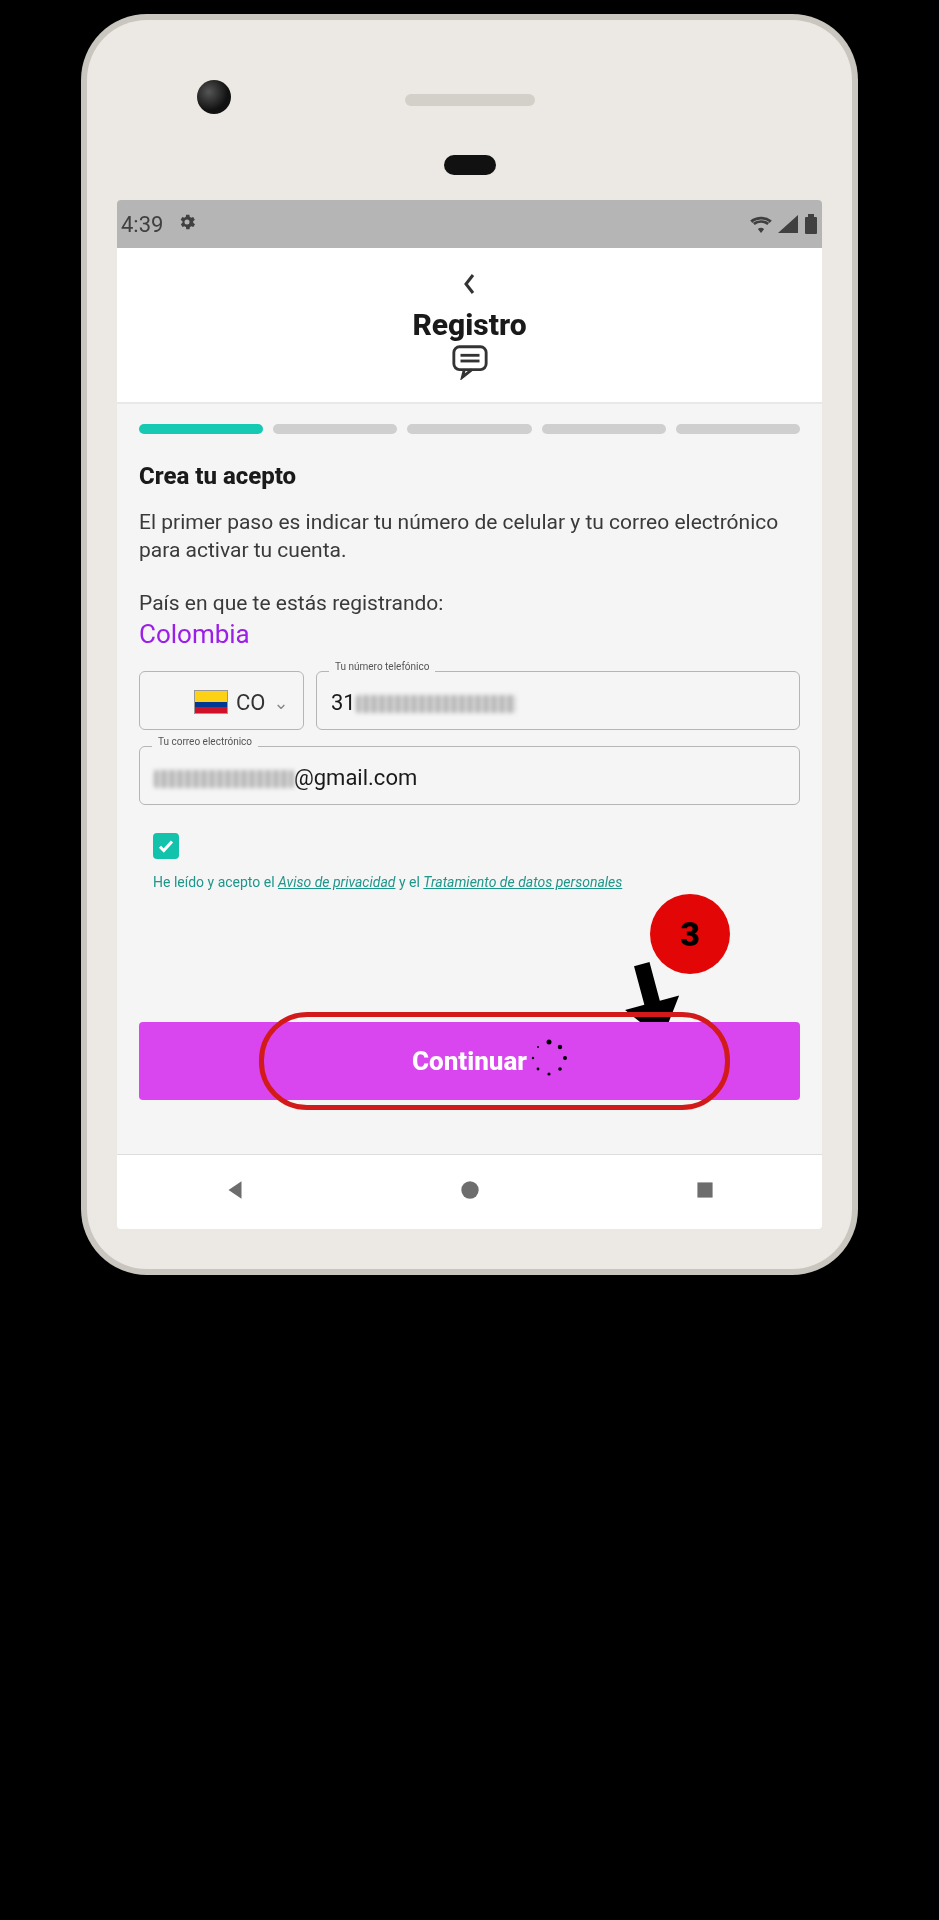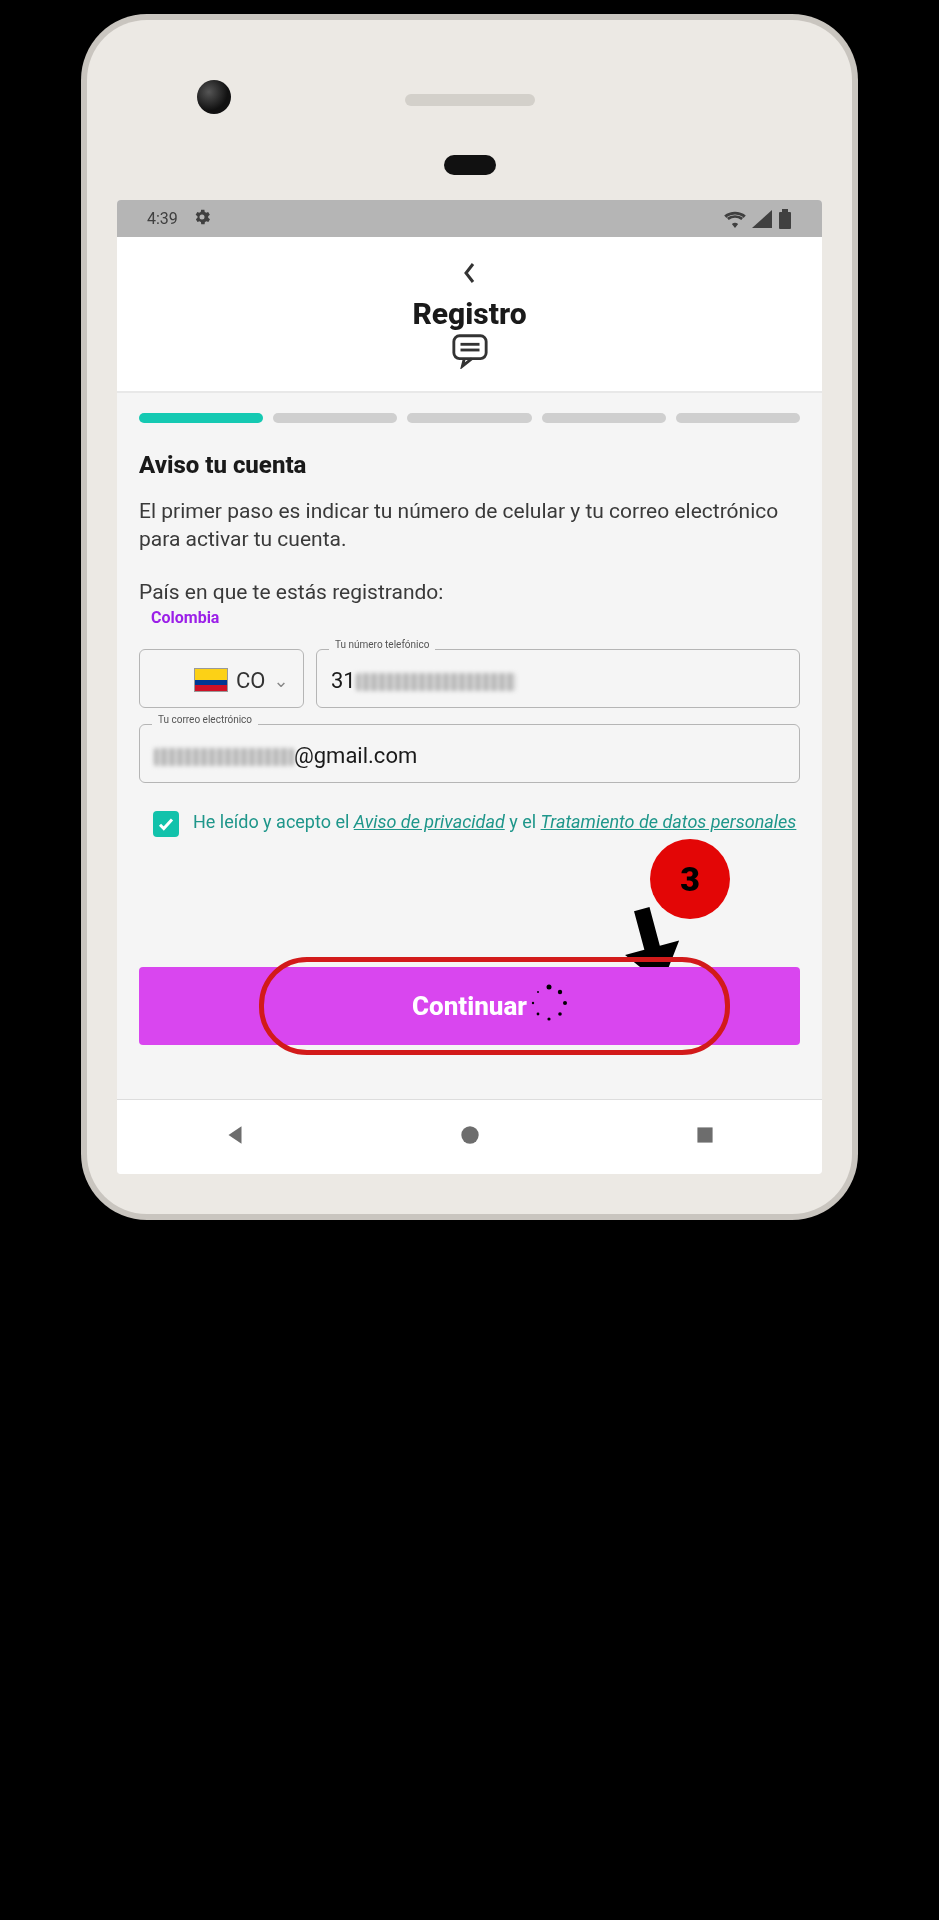--- a/index.html
+++ b/index.html
@@ -45,26 +45,26 @@
   }
   .screen {
     background: #f5f5f5;
     border-radius: 4px;
     overflow: hidden;
     margin-top: 80px;
     position: relative;
   }
   .status-bar {
     background: #b5b5b5;
-    height: 37px;
+    height: 48px;
     display: flex;
     align-items: center;
     justify-content: space-between;
-    padding: 0 30px;
-    font-size: 16px;
+    padding: 0 4px;
+    font-size: 22px;
     color: #404040;
   }
   .status-left { display: flex; align-items: center; gap: 14px; }
   .status-right { display: flex; align-items: center; gap: 6px; }
   .gear-icon svg { width: 20px; height: 20px; }
   .wifi-ic svg, .cell-ic svg, .batt-ic svg { display:block; }
   .app-header {
     background: #fff;
     display: flex;
     align-items: center;
@@ -79,21 +79,21 @@
   .content { padding: 20px 22px 30px 22px; }
   .progress-row { display: flex; gap: 10px; margin-bottom: 28px; }
   .progress-seg {
     flex: 1; height: 10px; border-radius: 6px;
     background: #cfcfcf;
   }
   .progress-seg.active { background: #15c9b2; }
   .section-title { font-size: 24px; font-weight: 800; color: #1a1a1a; margin-bottom: 18px; }
   .section-desc { font-size: 21px; color: #3a3a3a; line-height: 1.35; margin-bottom: 26px; }
   .country-label { font-size: 21px; color: #3a3a3a; margin-bottom: 4px; }
-  .country-value { font-size: 16px; font-weight: 700; color: #9b1fe8; margin-bottom: 22px; margin-left: 12px; }
+  .country-value { font-size: 26px; font-weight: 400; color: #9b1fe8; margin-bottom: 22px; }
   .phone-row { display: flex; gap: 12px; margin-bottom: 16px; }
   .field-wrap {
     border: 1px solid #b5b5b5;
     border-radius: 6px;
     position: relative;
     padding: 18px 14px 14px 14px;
     background: #f5f5f5;
   }
   .field-wrap.small { width: 165px; }
   .field-wrap.grow { flex:1; }
@@ -114,21 +114,21 @@
   .dd-caret { color:#888; font-size:18px; }
   .field-value { font-size: 22px; color: #1a1a1a; }
   .blur-strip {
     display:inline-block;
     background: repeating-linear-gradient(90deg,#b0b0b0 0 4px,#d8d8d8 4px 8px);
     height: 18px; width: 160px;
     filter: blur(2px);
     vertical-align: middle;
     border-radius:3px;
   }
-  .check-row { display:flex; gap:14px; margin: 26px 0 0 14px; font-size:18px; line-height:1.4; color:#1e968a; align-items:flex-start;}
+  .check-row { display:flex; gap:14px; margin: 26px 0 0 14px; font-size:14px; line-height:1.4; color:#1e968a; align-items:flex-start;flex-direction:column;}
   .check-row .text { color:#1e968a; }
   .check-row a { color:#1e968a; text-decoration: underline; font-style: italic; }
   .checkbox {
     width:26px; height:26px; background:#12c2ab; border-radius:4px;
     display:flex; align-items:center; justify-content:center; flex-shrink:0;
     margin-top:2px;
   }
   .checkbox svg { width:18px; height:18px; }
   .cta-area { position: relative; margin-top: 130px; }
   .continue-btn {
@@ -232,21 +232,21 @@
     <div class="content">
 
       <div class="progress-row">
         <div class="progress-seg active"></div>
         <div class="progress-seg"></div>
         <div class="progress-seg"></div>
         <div class="progress-seg"></div>
         <div class="progress-seg"></div>
       </div>
 
-      <div class="section-title">Aviso tu cuenta</div>
+      <div class="section-title">Crea tu acepto</div>
       <div class="section-desc">El primer paso es indicar tu número de celular y tu correo electrónico para activar tu cuenta.</div>
 
       <div class="country-label">País en que te estás registrando:</div>
       <div class="country-value">Colombia</div>
 
       <div class="phone-row">
         <div class="field-wrap small">
           <div class="cc-select">
             <span class="flag-co"></span>
             <span>CO</span>

